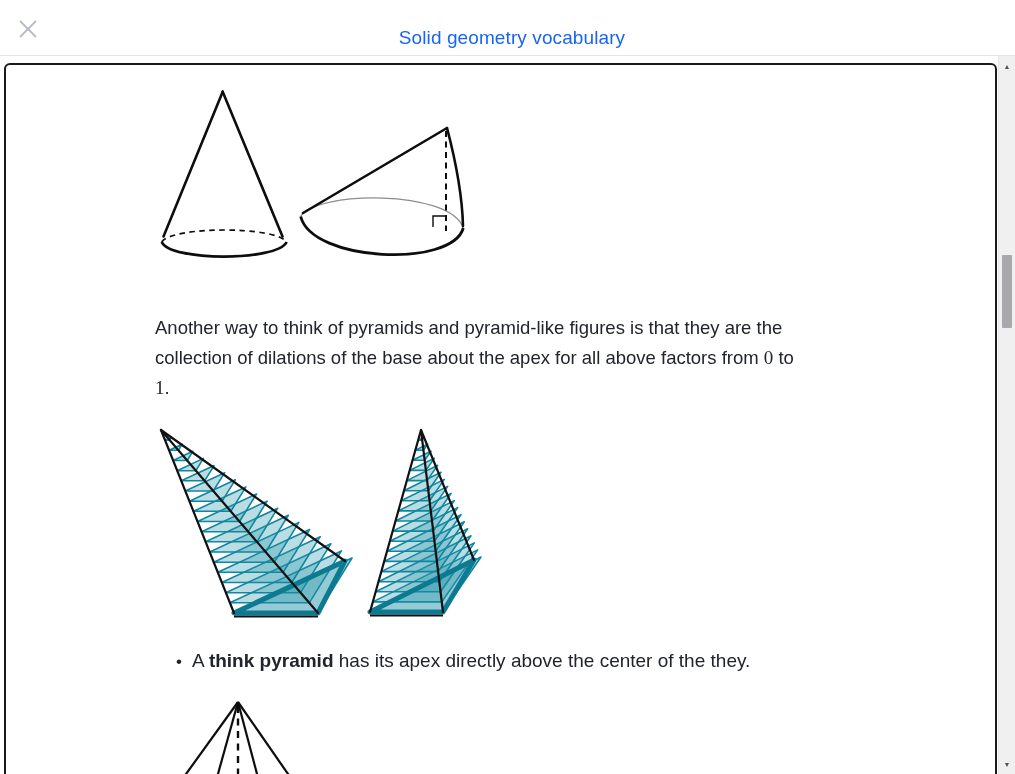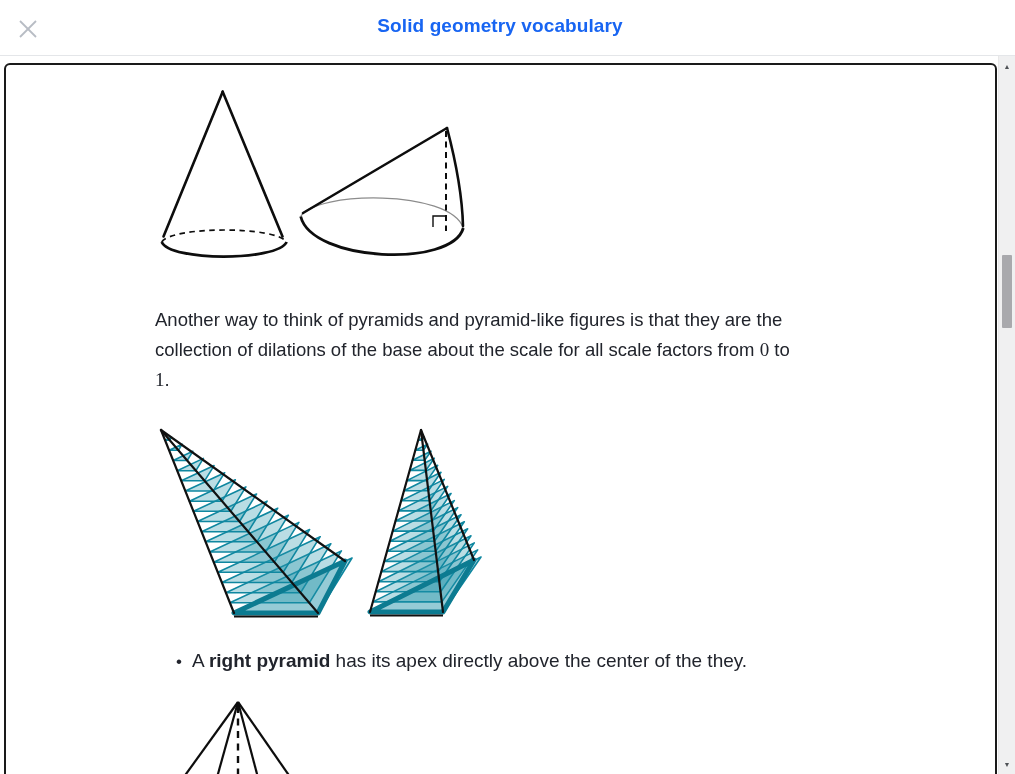--- a/index.html
+++ b/index.html
@@ -3,27 +3,27 @@
 <meta charset="utf-8">
 <style>
   html,body{margin:0;padding:0;background:#fff;}
   .stage{position:relative;width:1015px;height:774px;background:#fff;overflow:hidden;
          font-family:"Liberation Sans",sans-serif;color:#21242c;}
   
   .header{position:absolute;left:0;top:0;width:1015px;height:55px;background:#fff;
           border-bottom:1px solid #e4e6e9;z-index:5;}
   .close-btn{position:absolute;left:14px;top:15px;width:28px;height:28px;border:none;
              background:transparent;padding:0;cursor:pointer;}
-  .modal-title{position:absolute;left:0;top:15px;width:1000px;margin:0;text-align:center;
-               font-size:19px;font-weight:700;color:#1865f2;letter-spacing:.1px;}
+  .modal-title{position:absolute;left:0;top:15px;width:1000px;margin:12px;text-align:center;
+               font-size:19px;font-weight:400;color:#1865f2;letter-spacing:.1px;}
   
   .panel{position:absolute;left:4px;top:63px;width:993px;height:730px;box-sizing:border-box;
          background:#fff;border:2px solid #1a1a1a;border-radius:6px;z-index:1;}
   .fig{position:absolute;z-index:2;}
-  .para{position:absolute;left:155px;top:305px;width:700px;z-index:2;
+  .para{position:absolute;left:155px;top:313px;width:700px;z-index:2;
         font-size:18.5px;line-height:30px;color:#21242c;}
   .math{font-family:"Liberation Serif",serif;font-size:19px;}
   .bullet{position:absolute;left:176px;top:649px;z-index:2;display:flex;align-items:baseline;
           font-size:19px;line-height:24px;color:#21242c;}
   .bullet .marker{width:16px;font-size:17px;color:#21242c;}
   .bullet b{font-weight:700;}
   
   .scrollbar{position:absolute;right:0;top:56px;width:16px;height:718px;background:#f0f0f1;
              z-index:6;border-left:1px solid #e8e8e8;}
   .sb-btn{position:absolute;left:0;width:16px;height:16px;display:flex;align-items:center;
@@ -62,21 +62,21 @@
       <path d="M447,128 L303,213" stroke="#0d0d0d" stroke-width="2.6" stroke-linecap="round" fill="none"></path>
       <path d="M447,128 Q462,185 463,226" stroke="#0d0d0d" stroke-width="2.6" stroke-linecap="round" fill="none"></path>
       <path d="M300.7,216.5 C312,262 452,268 463.3,228" stroke="#0d0d0d" stroke-width="2.8" fill="none"></path>
       <path d="M446,131 L446,231" stroke="#0d0d0d" stroke-width="2" stroke-dasharray="6,4.5" fill="none"></path>
       <path d="M433,227 L433,216 L445,216" stroke="#0d0d0d" stroke-width="1.4" fill="none"></path>
     </g>
   </svg>
 
   <div class="para">
     <div><span>Another way to think of pyramids and pyramid-like figures is that they are the</span></div>
-    <div><span>collection of dilations of the base about the scale for all scale factors from </span><span class="math">0</span><span> to</span></div>
+    <div><span>collection of dilations of the base about the apex for all above factors from </span><span class="math">0</span><span> to</span></div>
     <div><span class="math">1</span><span>.</span></div>
   </div>
 
   <svg id="fig-pyramids" class="fig" style="left:150px;top:418px" width="345" height="205" viewBox="150 418 345 205">
       <polygon points="234.0,613.0 318.0,613.0 352.0,558.0" fill="rgba(40,150,170,0.32)" stroke="#0f87a0" stroke-width="1.6" stroke-linejoin="round"></polygon>
       <polygon points="229.9,602.8 309.3,602.8 341.4,550.9" fill="rgba(40,150,170,0.32)" stroke="#0f87a0" stroke-width="1.6" stroke-linejoin="round"></polygon>
       <polygon points="225.9,592.7 300.6,592.7 330.8,543.8" fill="rgba(40,150,170,0.32)" stroke="#0f87a0" stroke-width="1.6" stroke-linejoin="round"></polygon>
       <polygon points="221.8,582.5 291.8,582.5 320.2,536.7" fill="rgba(40,150,170,0.32)" stroke="#0f87a0" stroke-width="1.6" stroke-linejoin="round"></polygon>
       <polygon points="217.8,572.3 283.1,572.3 309.6,529.6" fill="rgba(40,150,170,0.32)" stroke="#0f87a0" stroke-width="1.6" stroke-linejoin="round"></polygon>
       <polygon points="213.7,562.2 274.4,562.2 298.9,522.4" fill="rgba(40,150,170,0.32)" stroke="#0f87a0" stroke-width="1.6" stroke-linejoin="round"></polygon>
@@ -117,21 +117,21 @@
       <polygon points="418.2,440.1 422.2,440.1 424.3,437.1" fill="rgba(40,150,170,0.32)" stroke="#0f87a0" stroke-width="1.6" stroke-linejoin="round"></polygon>
       <polygon points="370,612 443,612 474,560" fill="rgba(40,150,170,0.25)" stroke="#0c7b91" stroke-width="5" stroke-linejoin="round"></polygon>
       <line x1="421" y1="430" x2="370" y2="612" stroke="#111111" stroke-width="2.2" stroke-linecap="round"></line>
       <line x1="421" y1="430" x2="443" y2="612" stroke="#111111" stroke-width="2.2" stroke-linecap="round"></line>
       <line x1="421" y1="430" x2="474" y2="560" stroke="#111111" stroke-width="2.2" stroke-linecap="round"></line>
       <line x1="370" y1="615.5" x2="443" y2="615.5" stroke="#111111" stroke-width="1.8"></line>
     </svg>
 
   <div class="bullet">
     <span class="marker">•</span>
-    <span><span>A </span><b>right pyramid</b><span> has its apex directly above the center of the they.</span></span>
+    <span><span>A </span><b>think pyramid</b><span> has its apex directly above the center of the they.</span></span>
   </div>
 
   <svg class="fig" style="left:170px;top:695px" width="135" height="79" viewBox="170 695 135 79">
     <g>
       <path d="M238,702 L181.7,780" stroke="#0d0d0d" stroke-width="2.2" fill="none"></path>
       <path d="M238,702 L216.3,780" stroke="#0d0d0d" stroke-width="2.2" fill="none"></path>
       <path d="M238,702 L258.6,780" stroke="#0d0d0d" stroke-width="2.2" fill="none"></path>
       <path d="M238,702 L292.2,780" stroke="#0d0d0d" stroke-width="2.2" fill="none"></path>
       <path d="M238,706 L238,780" stroke="#0d0d0d" stroke-width="2.4" stroke-dasharray="7,5.5" fill="none"></path>
     </g>

